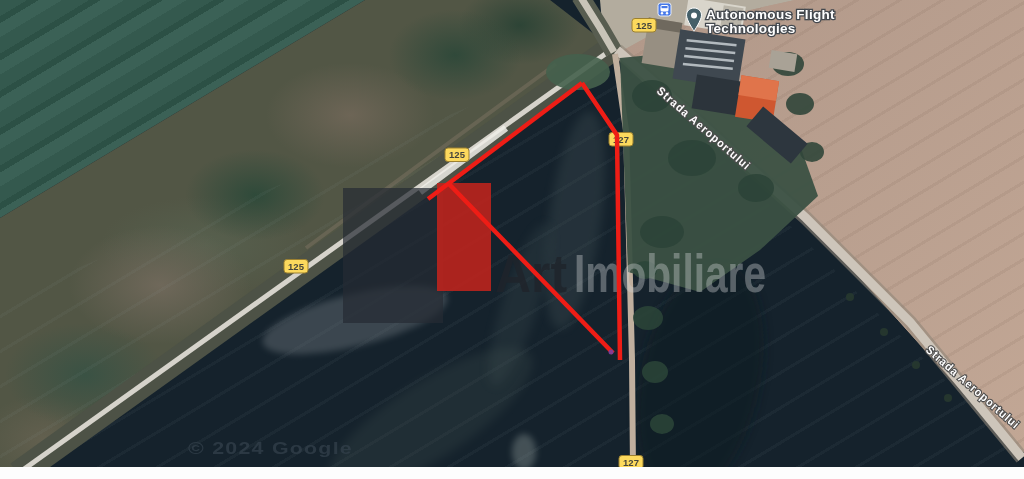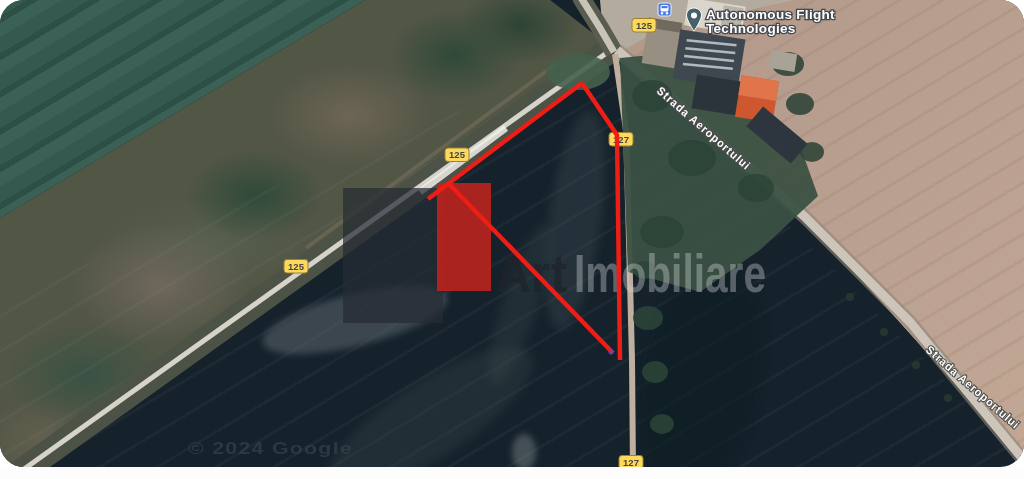--- a/index.html
+++ b/index.html
@@ -1,20 +1,20 @@
 <!DOCTYPE html>
 <html><head>
 <meta charset="utf-8">
 <style>
   html,body{margin:0;padding:0;background:#ffffff;}
   .stage{
     position:relative;width:1024px;height:479px;overflow:hidden;
     font-family:"Liberation Sans",sans-serif;background:#ffffff;
   }
-  .map{position:absolute;left:0;top:0;width:1024px;height:467px;background:#15222c;overflow:hidden;border-radius:24px;}
+  .map{position:absolute;left:0;top:0;width:1024px;height:467px;background:#15222c;overflow:hidden;}
   .layer{position:absolute;left:0;top:0;width:100%;height:100%;}
   .green-field{
     background:repeating-linear-gradient(149deg,#34594e 0 14px,#2c5045 14px 20px,#3b6156 20px 32px);
     clip-path:polygon(0 0,365px 0,0 218px);
   }
   .scrub{
     background-color:#525645;
     background-image:
       radial-gradient(95px 65px at 455px 55px,#30493a 0%,rgba(48,73,58,0) 70%),
       radial-gradient(120px 75px at 350px 115px,#6d6556 0%,rgba(109,101,86,0) 70%),

